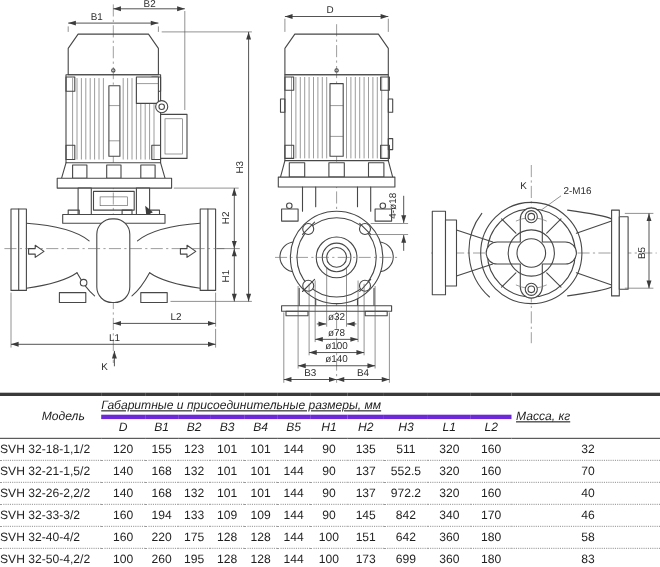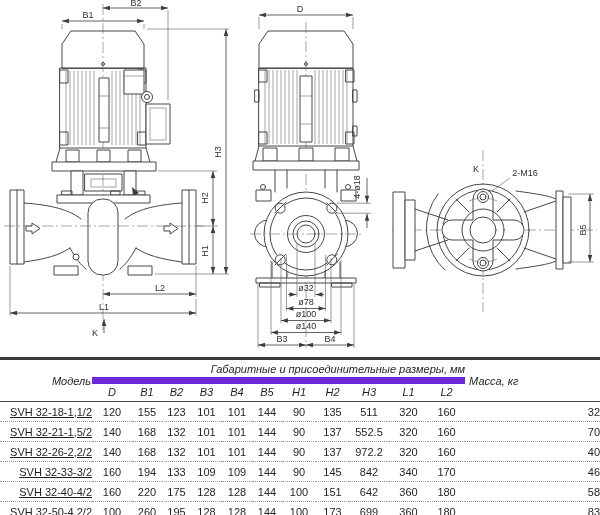--- a/index.html
+++ b/index.html
@@ -11,27 +11,27 @@
   .f{fill:none;stroke:#5a5a5a;stroke-width:.55;}
   .c{fill:none;stroke:#6b6b6b;stroke-width:.6;stroke-dasharray:11 3 2 3;}
   .dl{fill:none;stroke:#3c3c3c;stroke-width:.8;}
   .xl{fill:none;stroke:#585858;stroke-width:.6;}
   .fd{fill:#3c3c3c;stroke:none;}
   .t{font:9px "Liberation Sans",sans-serif;fill:#2f2f2f;}
   
   .spec-table{width:600px;border-collapse:collapse;table-layout:fixed;margin-top:0;
     border-top:3px solid #3a3a3a;color:#1f1f1f;}
   .spec-table th{font-weight:400;font-style:italic;font-size:11px;color:#1f1f1f;}
-  .th-span{text-align:right;border-bottom:7px solid #6d28d9;padding:3px 0 2px;}
-  .th-model{text-align:right;padding-left:24px;vertical-align:middle;border-bottom:1.5px solid #4a4a4a;}
-  .th-mass{text-align:left;padding-left:4px;vertical-align:middle;border-bottom:1.5px solid #4a4a4a;}
+  .th-span{text-align:left;border-bottom:4px solid #6d28d9;padding:3px 0 2px;text-decoration:underline;}
+  .th-model{text-align:center;padding-left:24px;vertical-align:middle;border-bottom:1.5px solid #4a4a4a;}
+  .th-mass{text-align:left;padding-left:4px;vertical-align:middle;border-bottom:1.5px solid #4a4a4a;text-decoration:underline;}
   .th-dim{text-align:center;padding:2px 0 3px;border-bottom:1.5px solid #4a4a4a;}
   .spec-table td{font-size:11px;padding:3.5px 0;border-bottom:1px dotted #999;text-align:center;}
-  .spec-table td.model{text-align:right;padding-left:0;white-space:nowrap;text-decoration:underline;}
-  .spec-table td.mass{text-align:right;padding-left:4px;}
+  .spec-table td.model{text-align:left;padding-left:0;white-space:nowrap;}
+  .spec-table td.mass{text-align:center;padding-left:4px;}
 </style>
 </head>
 <body>
 
 <svg class="drawing" viewBox="0 0 600 357" xmlns="http://www.w3.org/2000/svg">
   <defs>
     <marker id="arr" viewBox="0 0 10 8" refX="9.2" refY="4" markerWidth="10" markerHeight="8" orient="auto-start-reverse">
       <path d="M0.5,1.2 L9.2,4 L0.5,6.8 Z" fill="#3c3c3c"></path>
     </marker>
   </defs>

